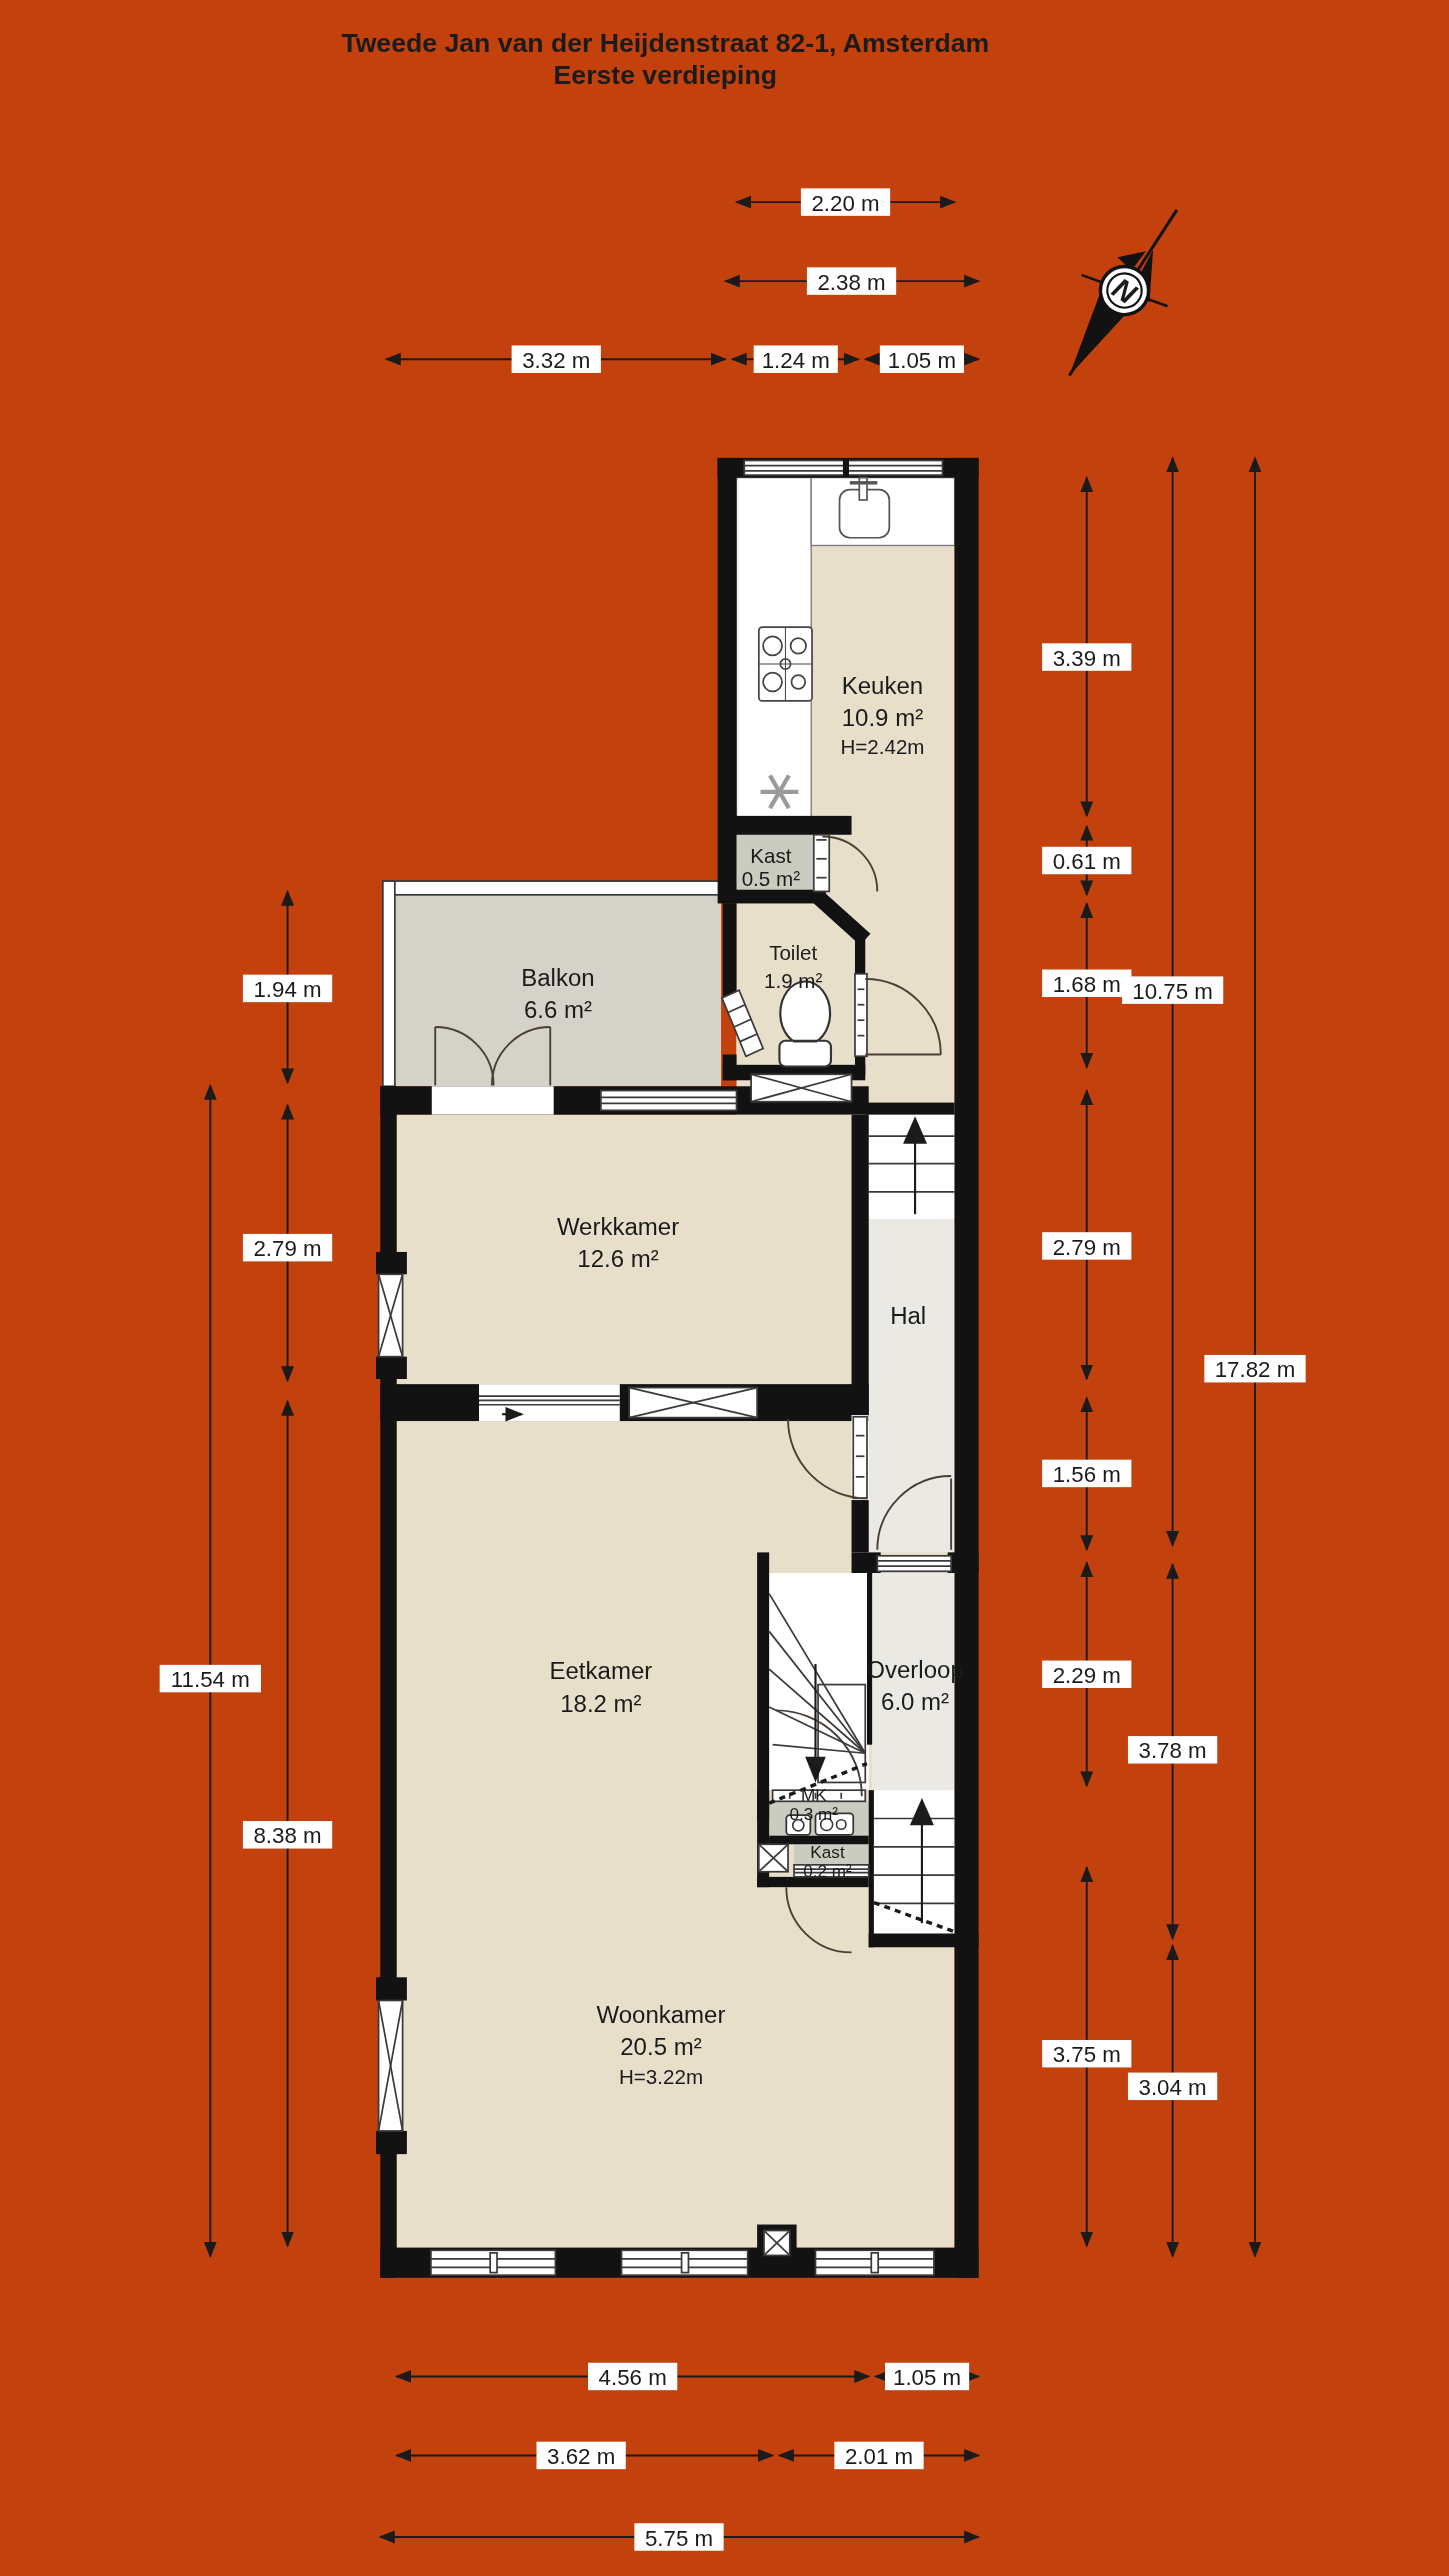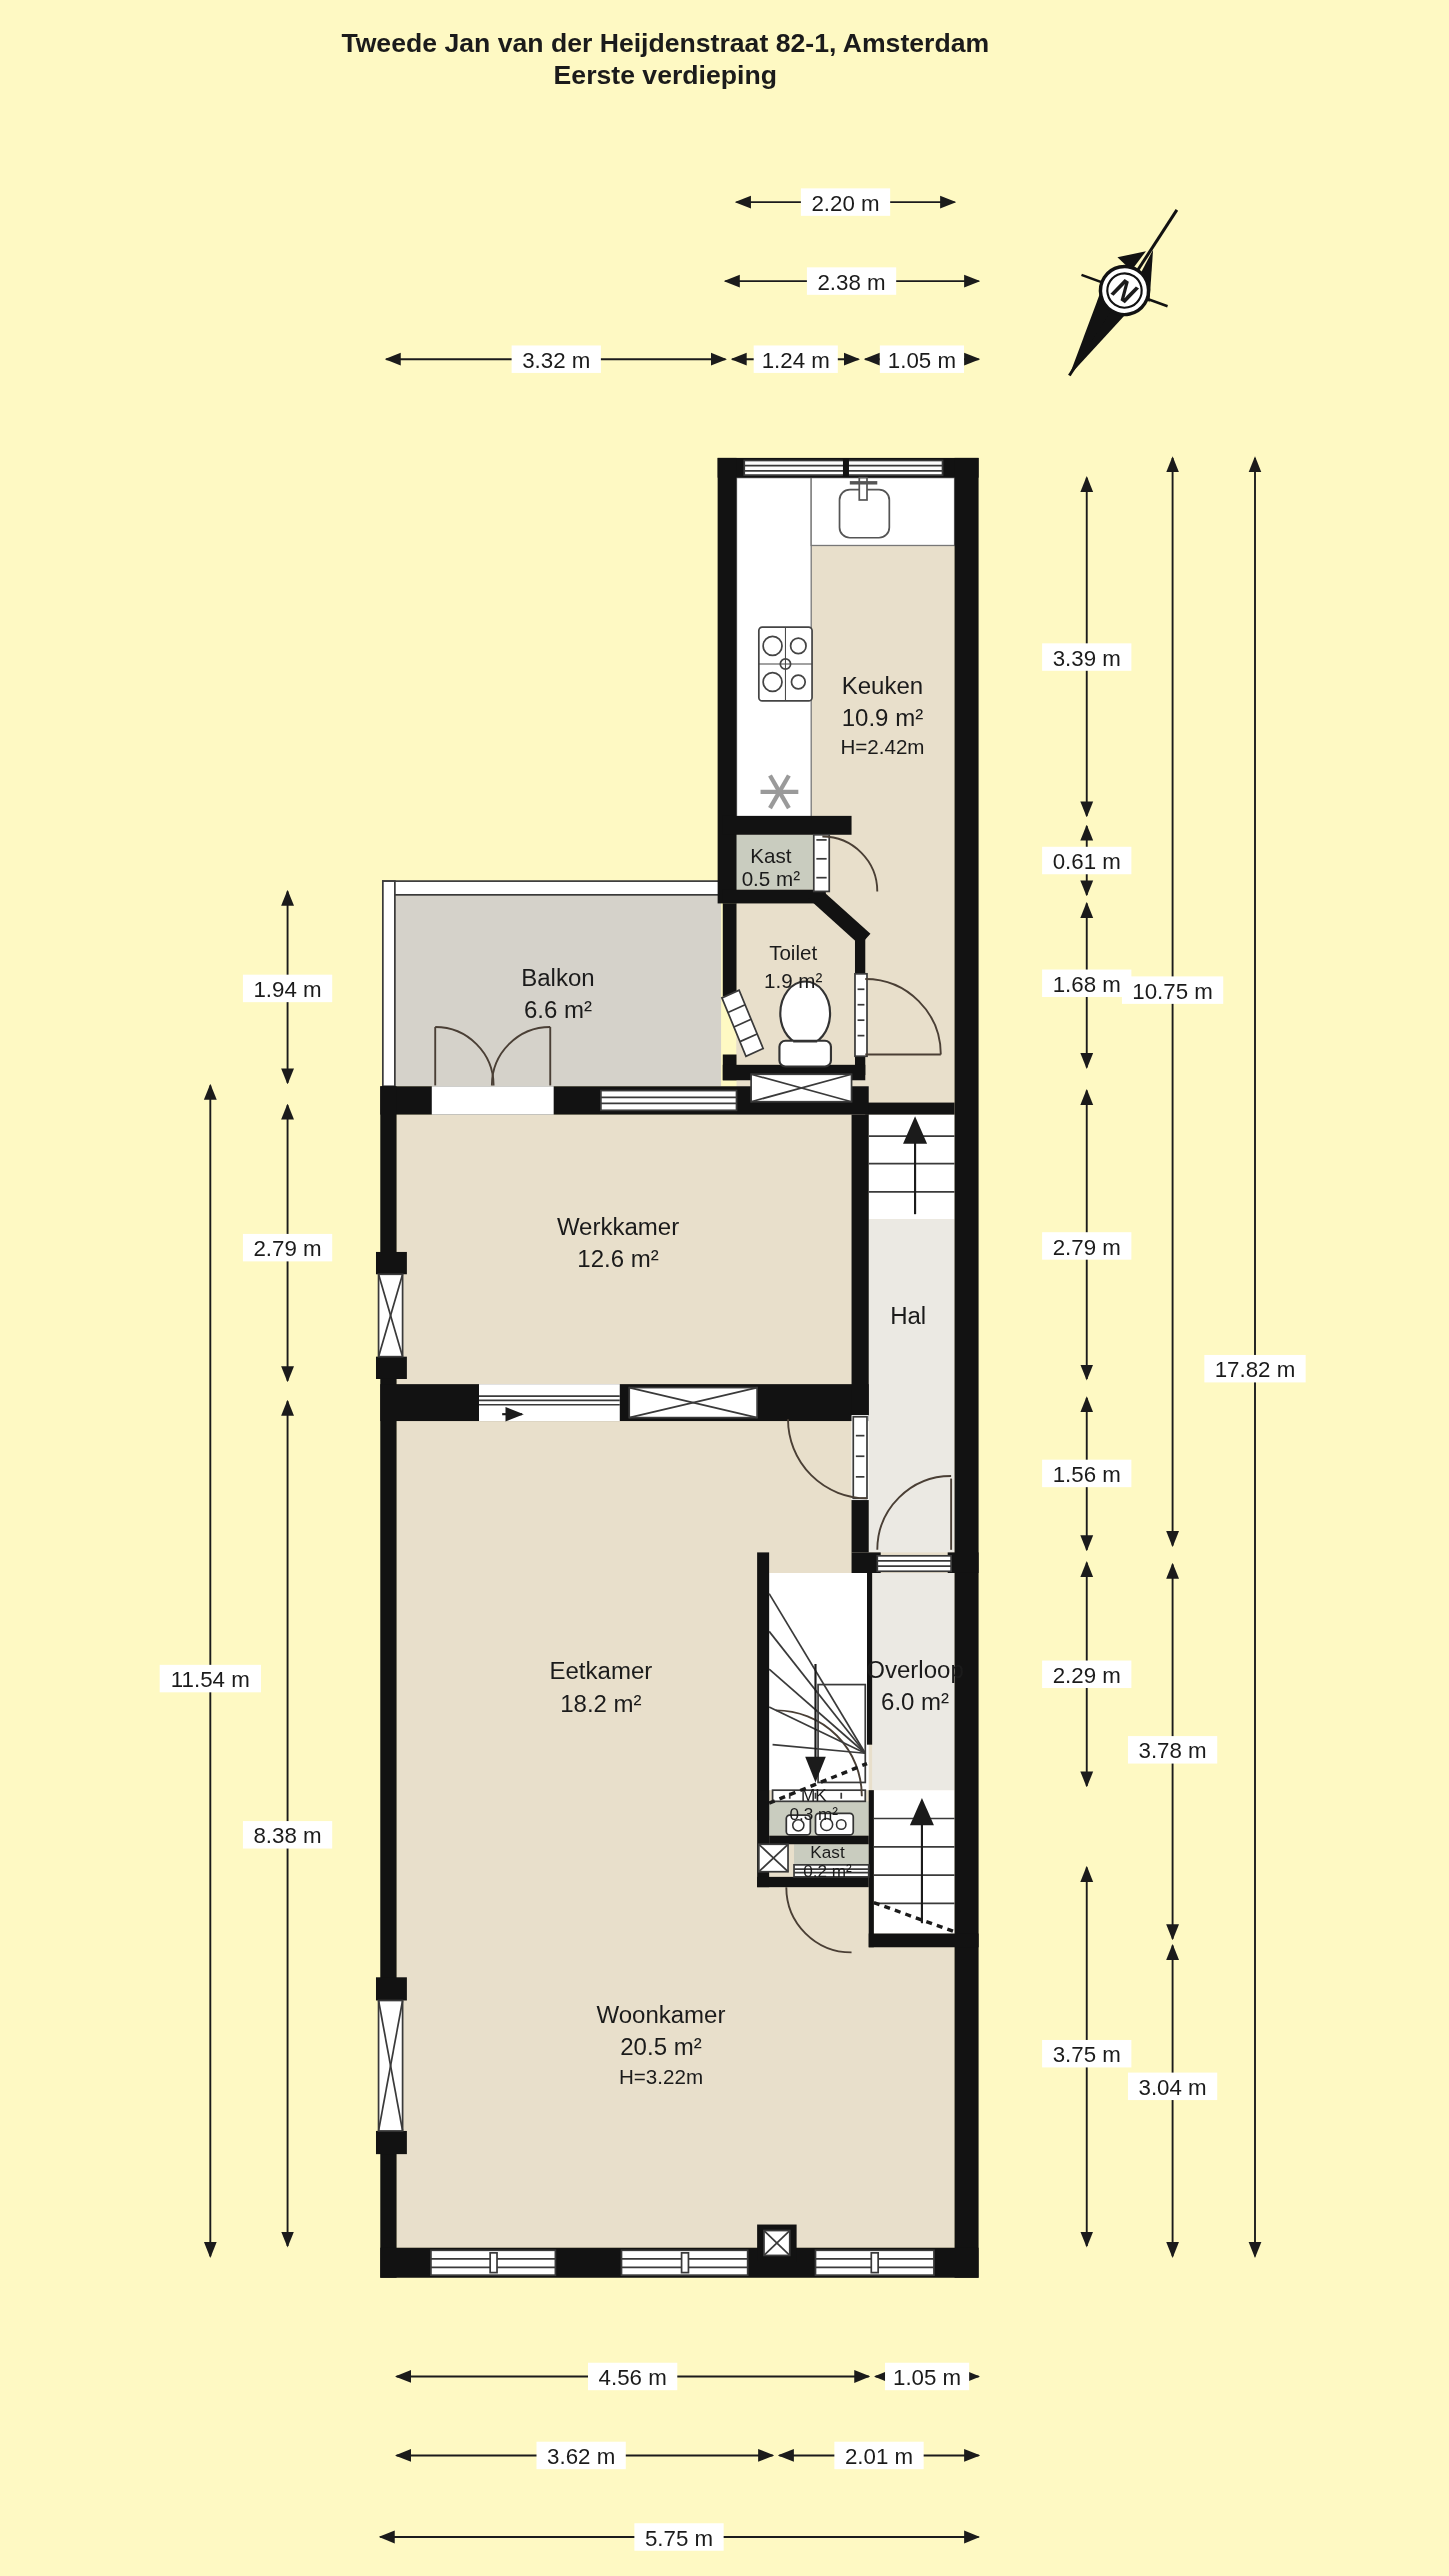--- a/index.html
+++ b/index.html
@@ -1,16 +1,16 @@
 <!DOCTYPE html>
 <html style="font-size:13.7px"><head>
 <meta charset="utf-8">
 <style>
   html,body{margin:0;padding:0;background:#fff;}
-  #stage{position:relative;width:1449px;height:2576px;background:#fef9c3;font-family:"Liberation Sans",sans-serif;}
+  #stage{position:relative;width:1449px;height:2576px;background:#c2410c;font-family:"Liberation Sans",sans-serif;}
   svg{position:absolute;left:0;top:0;}
   text{font-family:"Liberation Sans","DejaVu Sans",sans-serif;fill:#1b1b1b;}
   .title{font-size:31px;font-weight:bold;text-anchor:middle;}
   .rl{font-size:28px;text-anchor:middle;}
   .rm{font-size:24px;text-anchor:middle;}
   .rxs{font-size:20px;text-anchor:middle;}
   .dim{font-size:26px;text-anchor:middle;}
   .wall{fill:#121212;}
   .beige{fill:#e8dfcb;}
   .gray{fill:#d5d2ca;}

